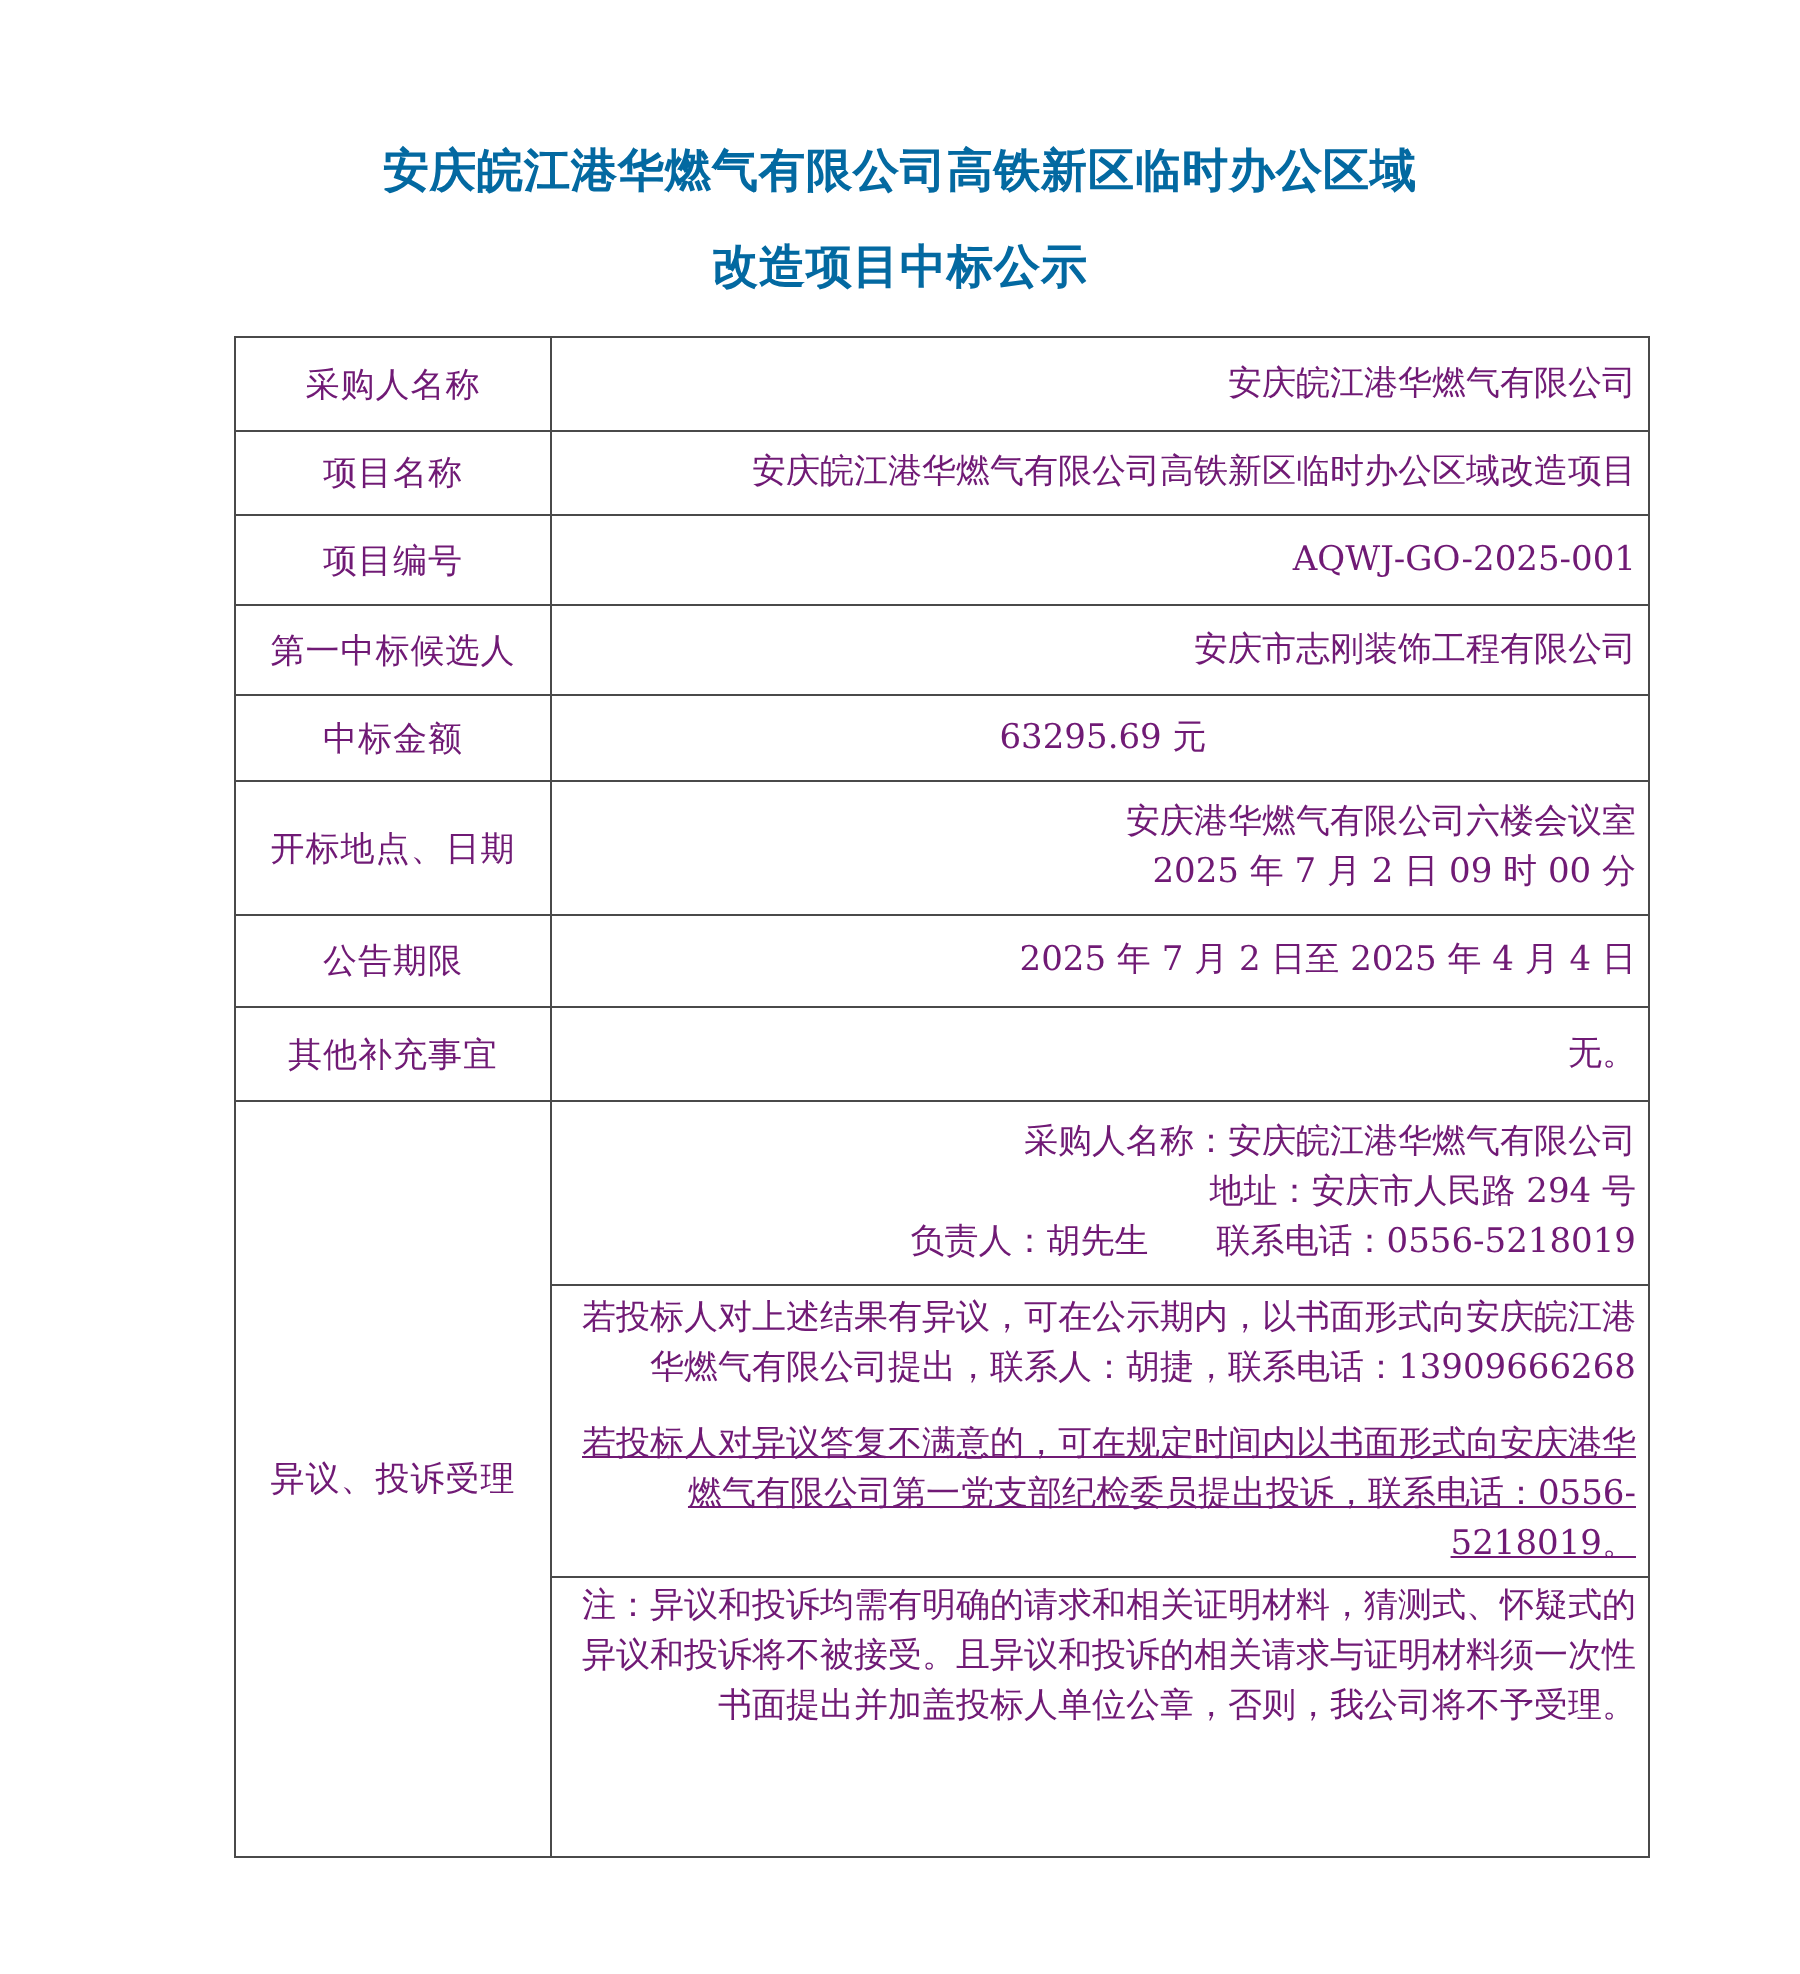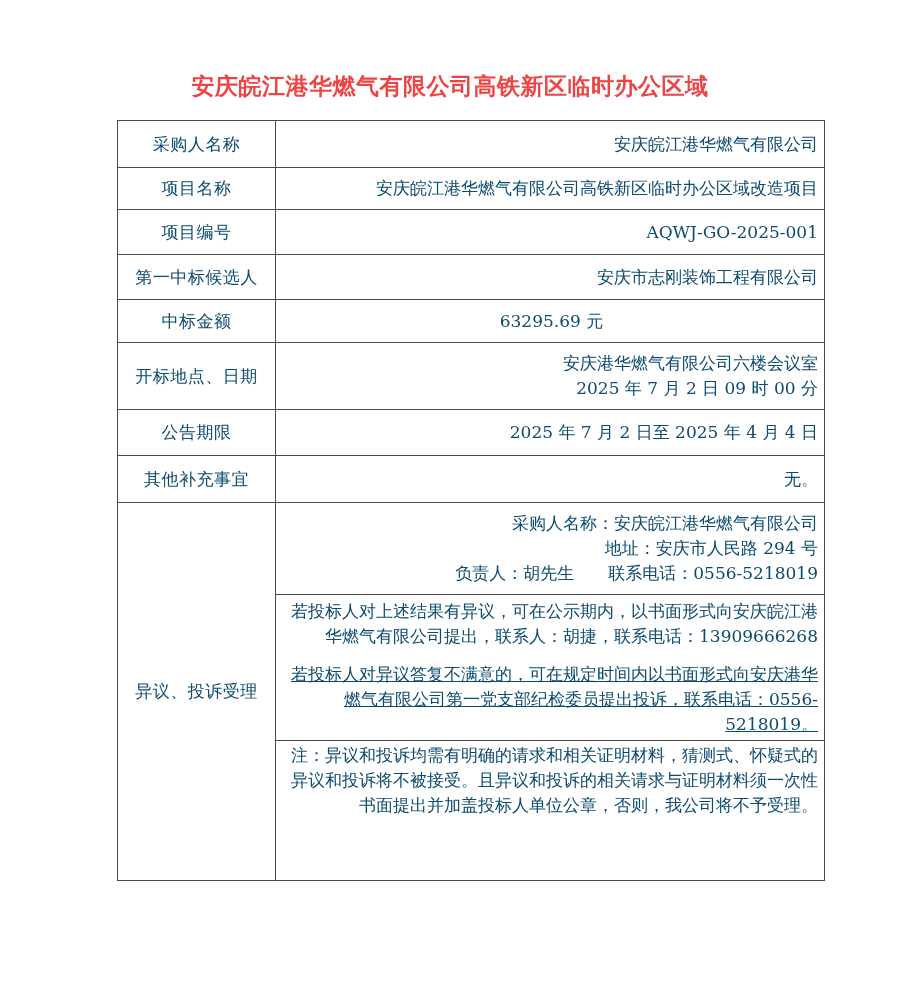--- a/index.html
+++ b/index.html
@@ -11,36 +11,36 @@
     color: #1f1f1f;
     overflow: hidden;
   }
   .page { width: 900px; height: 987px; background: #ffffff; }
 
   .doc-title {
     padding-top: 62px;
     text-align: center;
     font-size: 23px;
     font-weight: bold;
-    color: #ef4444;
+    color: #0369a1;
   }
   .doc-title .title-line { line-height: 48px; letter-spacing: 0.5px; }
 
   table.notice-table {
     margin-left: 117px;
     margin-top: 10px;
     width: 707px;
     border-collapse: collapse;
     table-layout: fixed;
     font-size: 17px;
   }
   .notice-table td {
     border: 1px solid #4a4a4a;
     vertical-align: middle;
-    color: #0c4a6e;
+    color: #701a75;
   }
   .notice-table td.label-cell {
     text-align: center;
     padding: 2px 4px;
     letter-spacing: 0.5px;
   }
   .notice-table td.value-cell {
     text-align: right;
     padding: 2px 6px 2px 9px;
     line-height: 25px;
@@ -60,20 +60,21 @@
     line-height: 25px;
   }
 </style>
 </head>
 <body>
 
 <div class="page">
 
   <div class="doc-title">
     <div class="title-line">安庆皖江港华燃气有限公司高铁新区临时办公区域</div>
+    <div class="title-line">改造项目中标公示</div>
   </div>
 
   <table class="notice-table">
     <colgroup>
       <col style="width:158px">
       <col style="width:549px">
     </colgroup>
     <tbody>
       <tr style="height:47px">
         <td class="label-cell">采购人名称</td>

